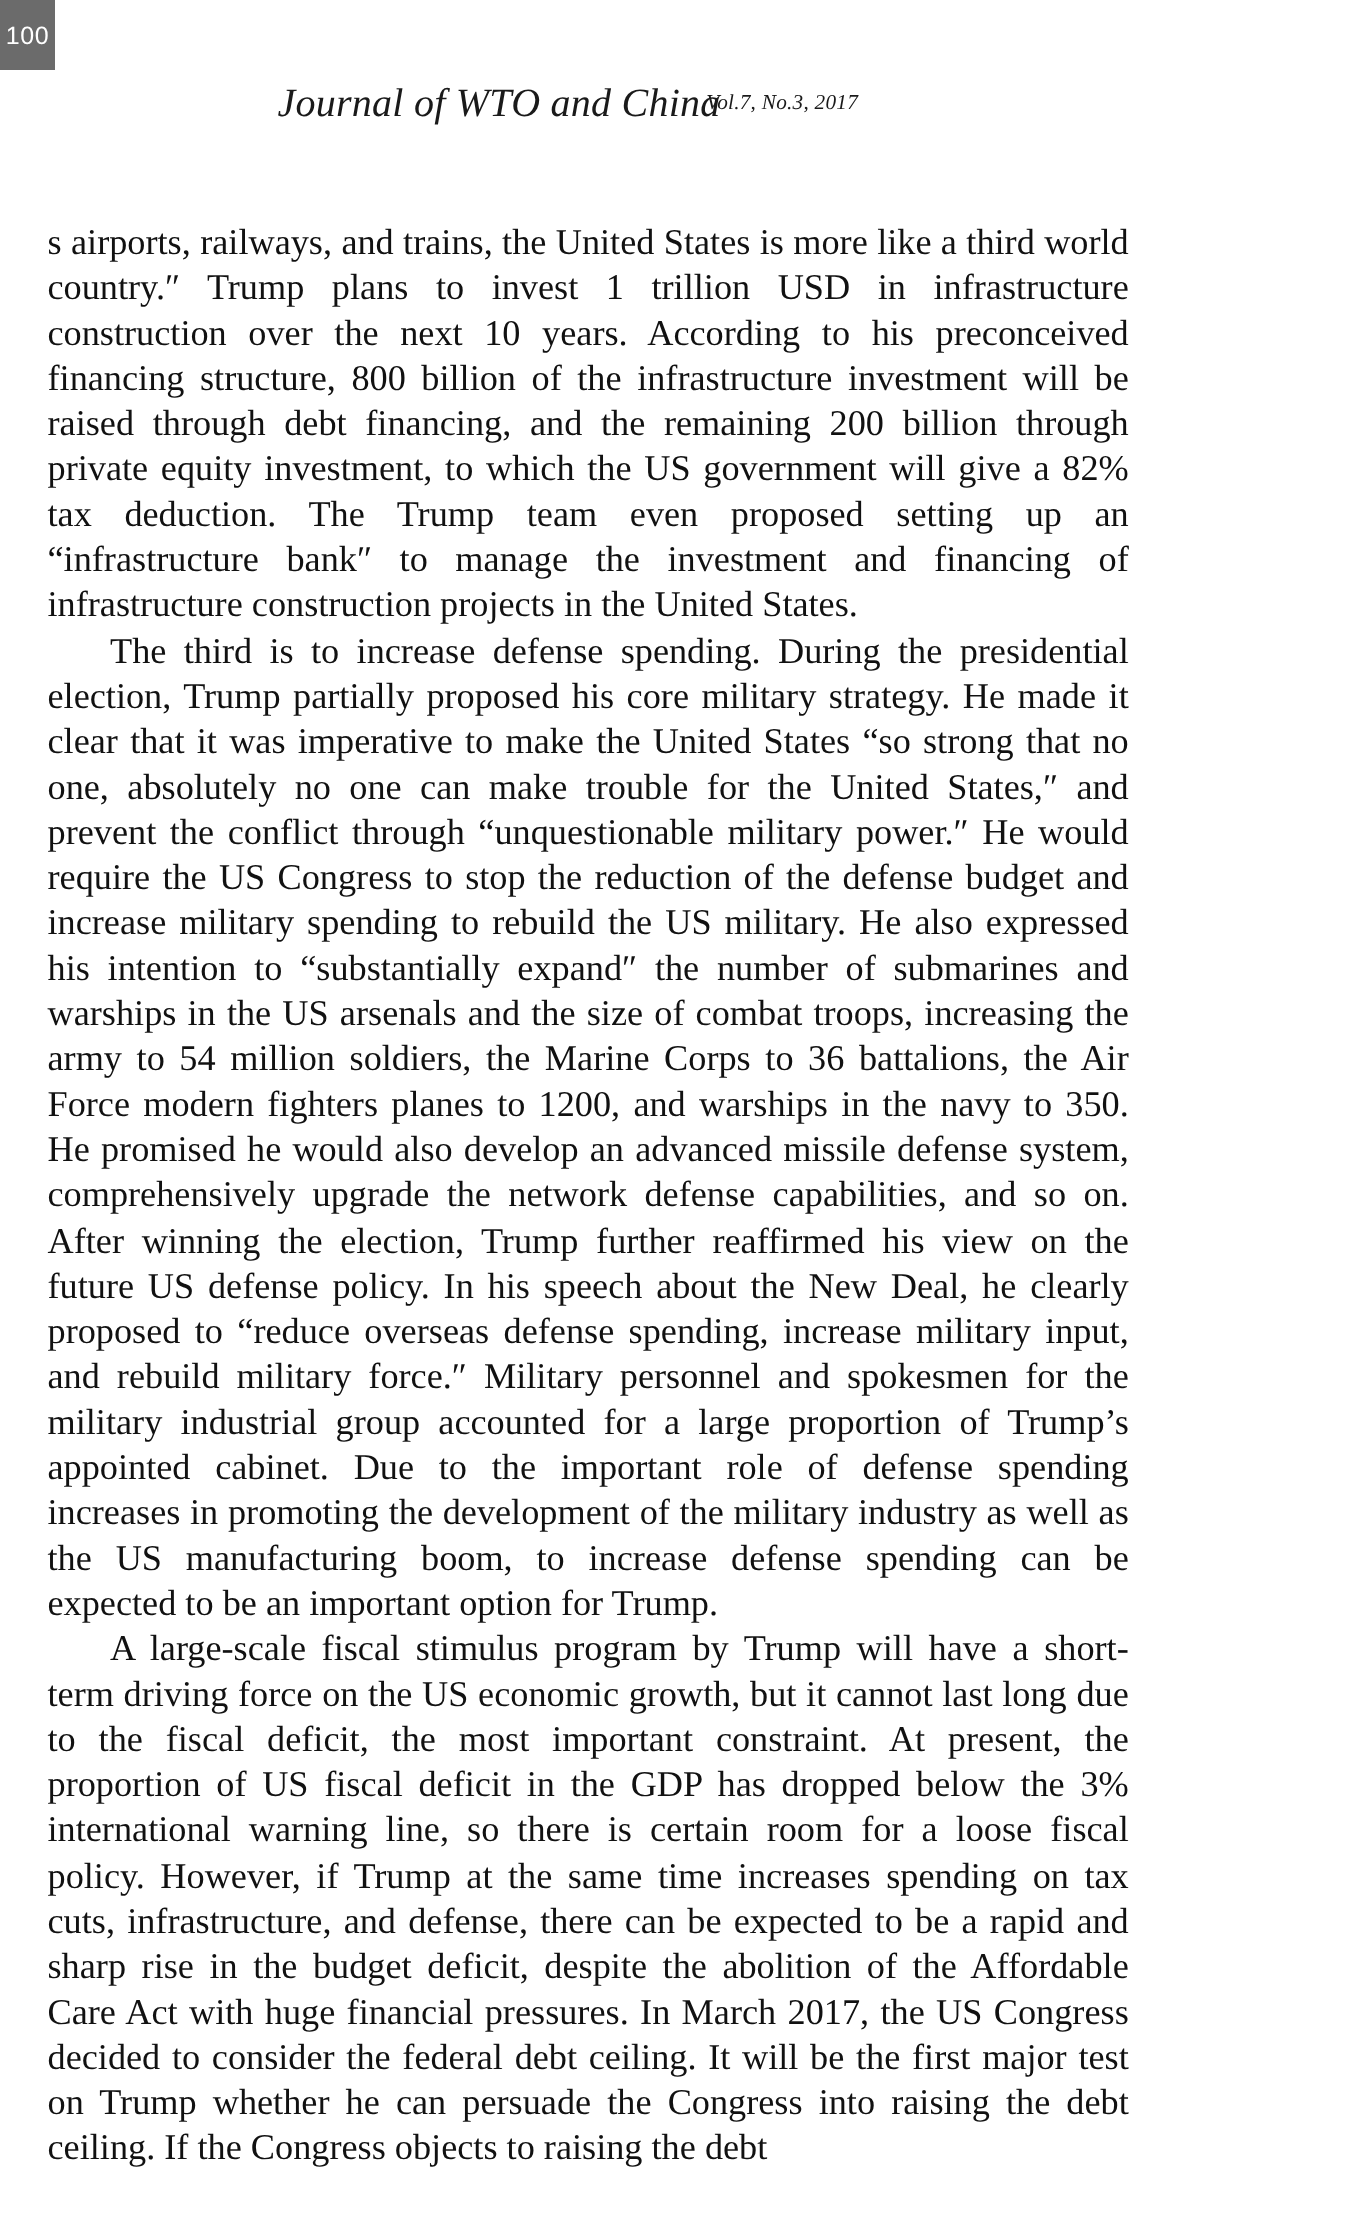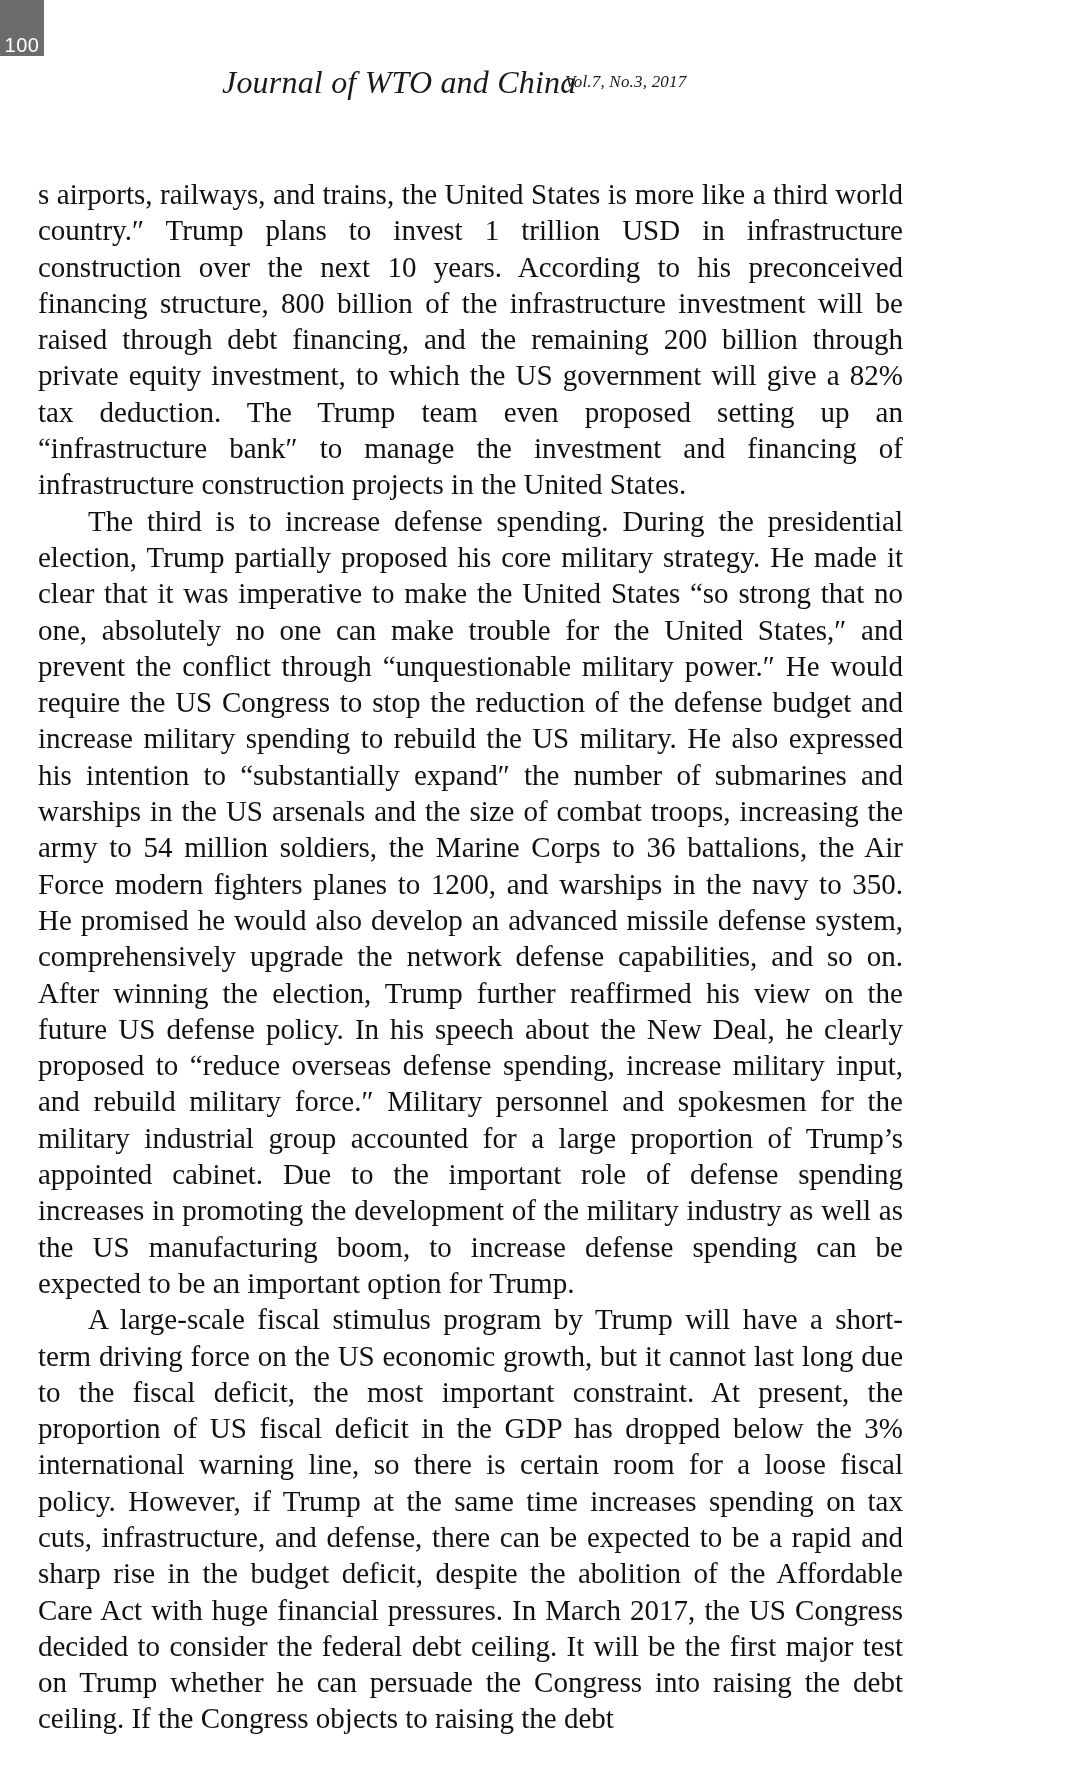--- a/index.html
+++ b/index.html
@@ -26,21 +26,21 @@
     top: 0;
     width: 44px;
     height: 56px;
     background: #6b6b6b;
     color: #ffffff;
     font-family: "Liberation Sans", sans-serif;
     font-size: 20px;
     display: flex;
     align-items: flex-start;
     justify-content: center;
-    padding-top: 34px;
+    padding-top: 18px;
     box-sizing: border-box;
     letter-spacing: 0.5px;
   }
   .running-head {
     position: absolute;
     top: 62px;
     left: 0;
     right: 0;
     height: 40px;
     display: flex;

